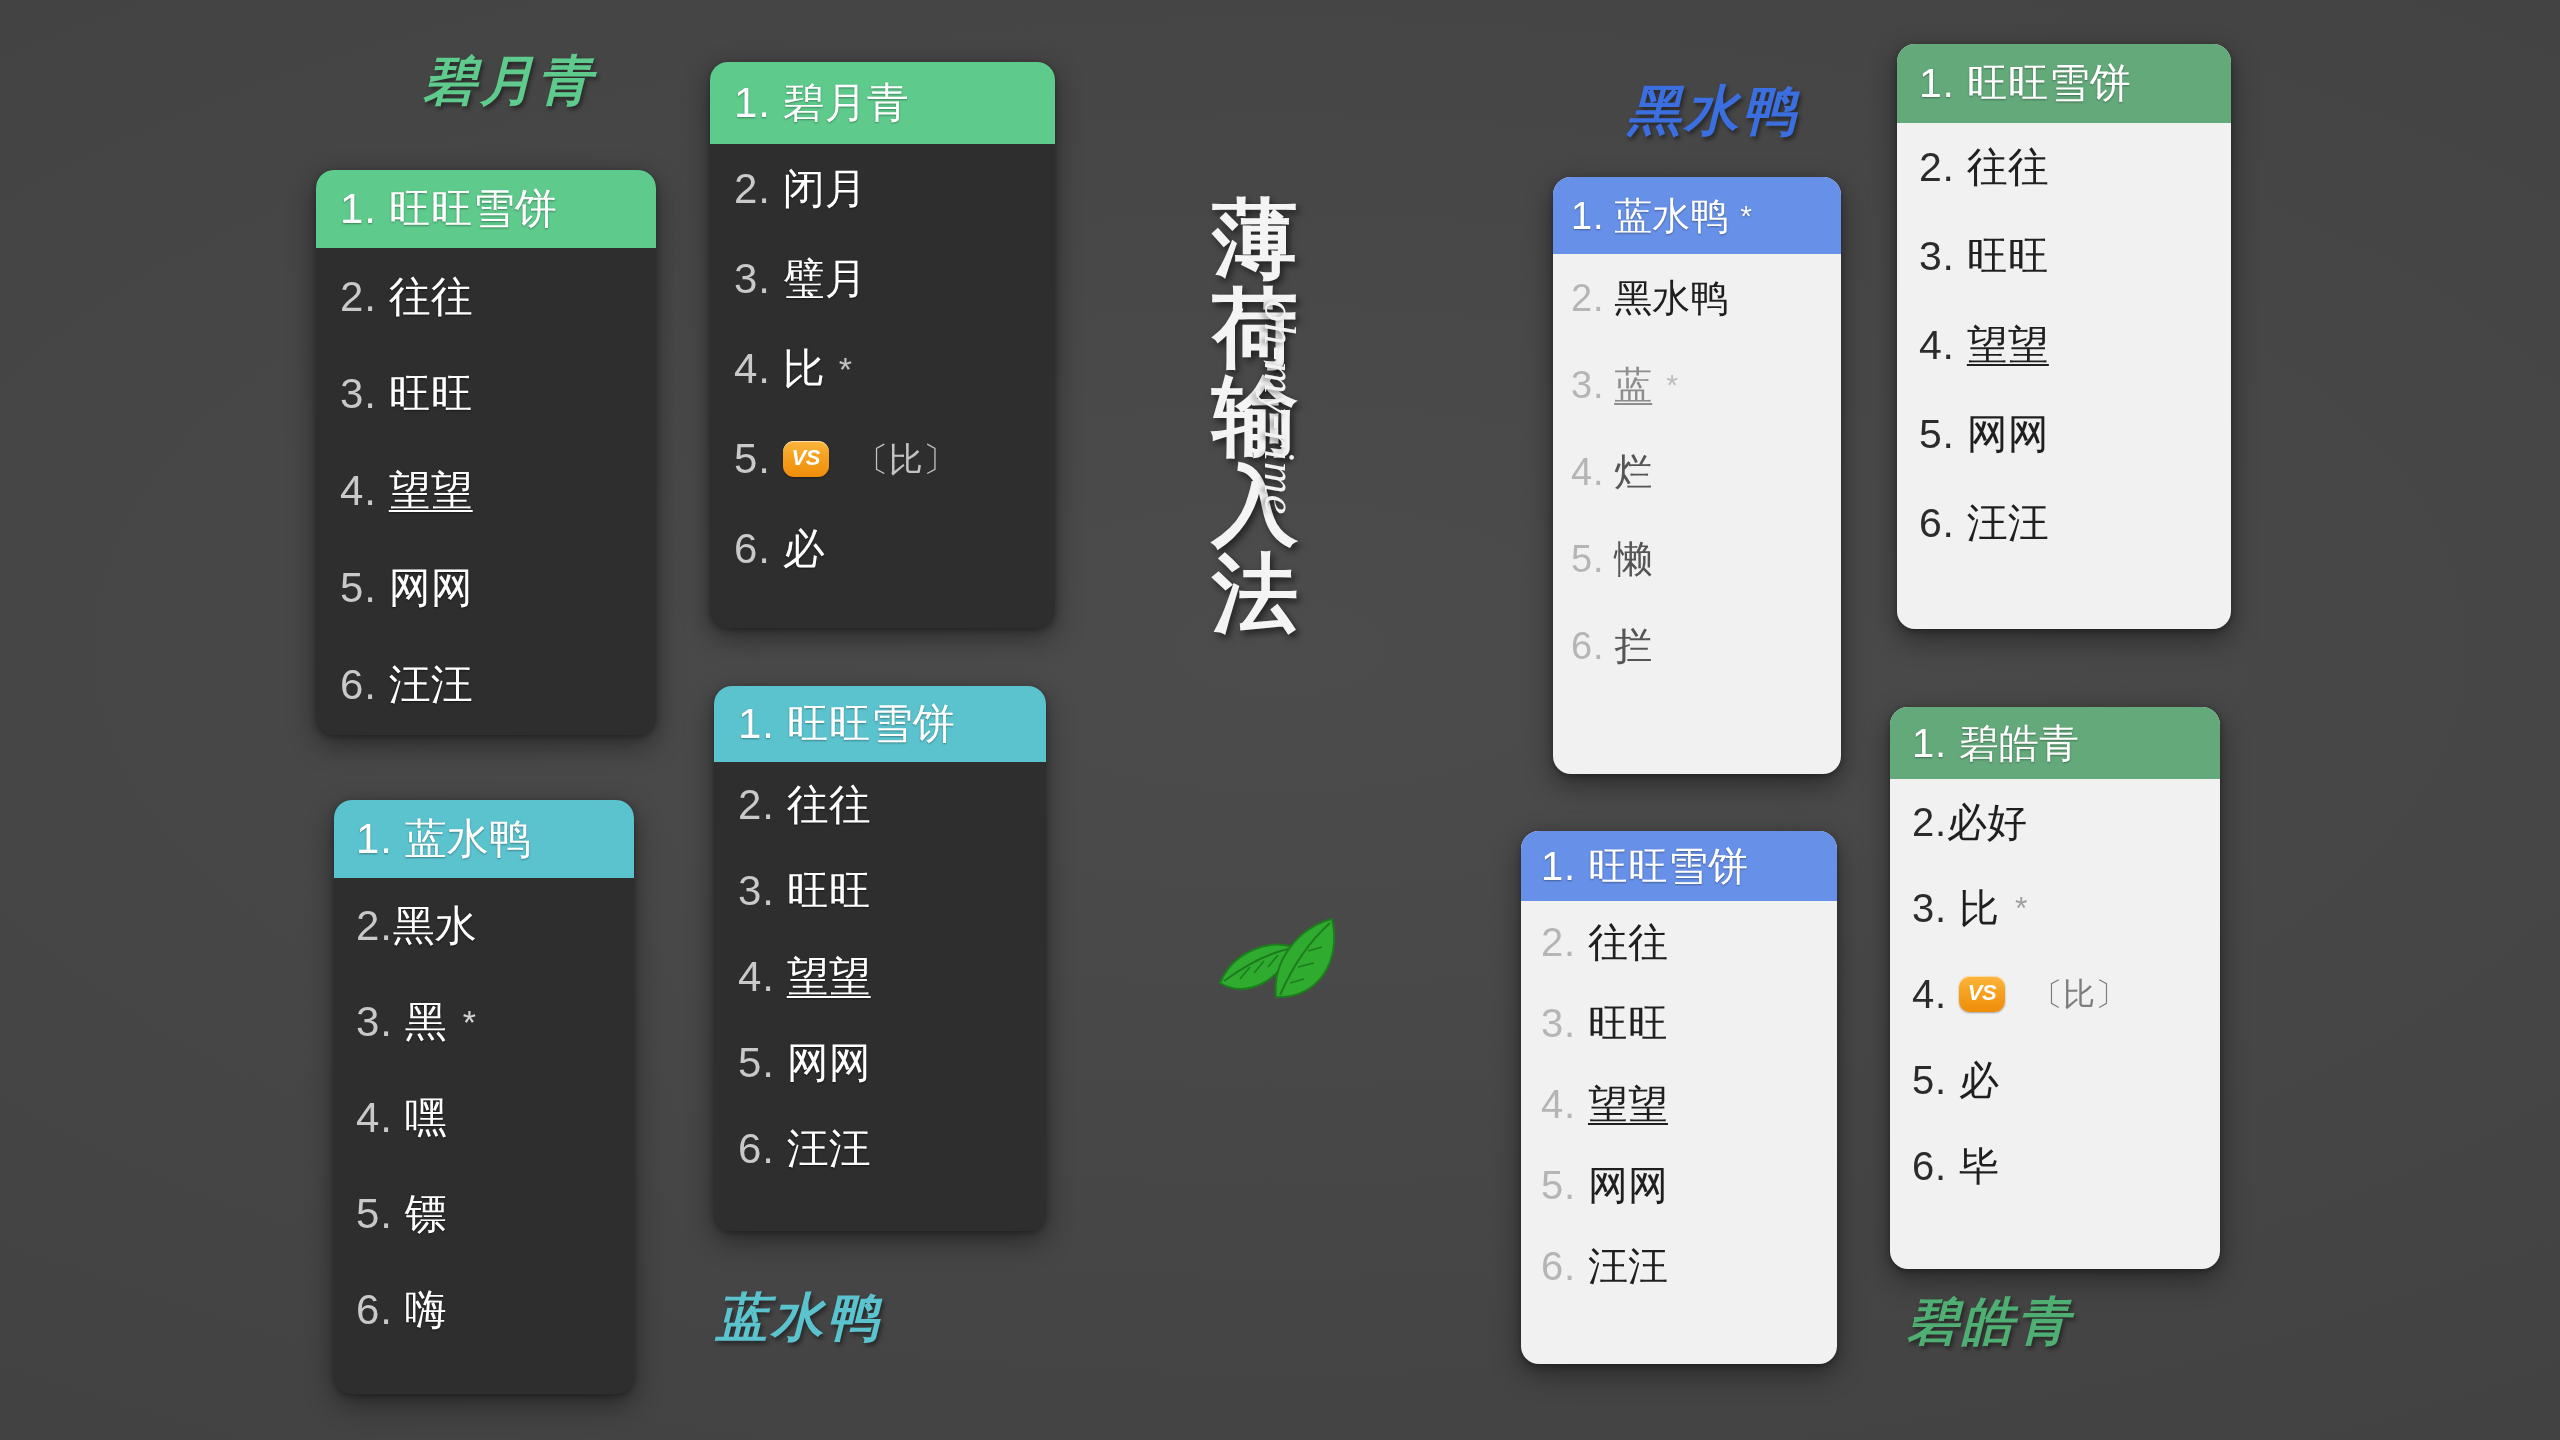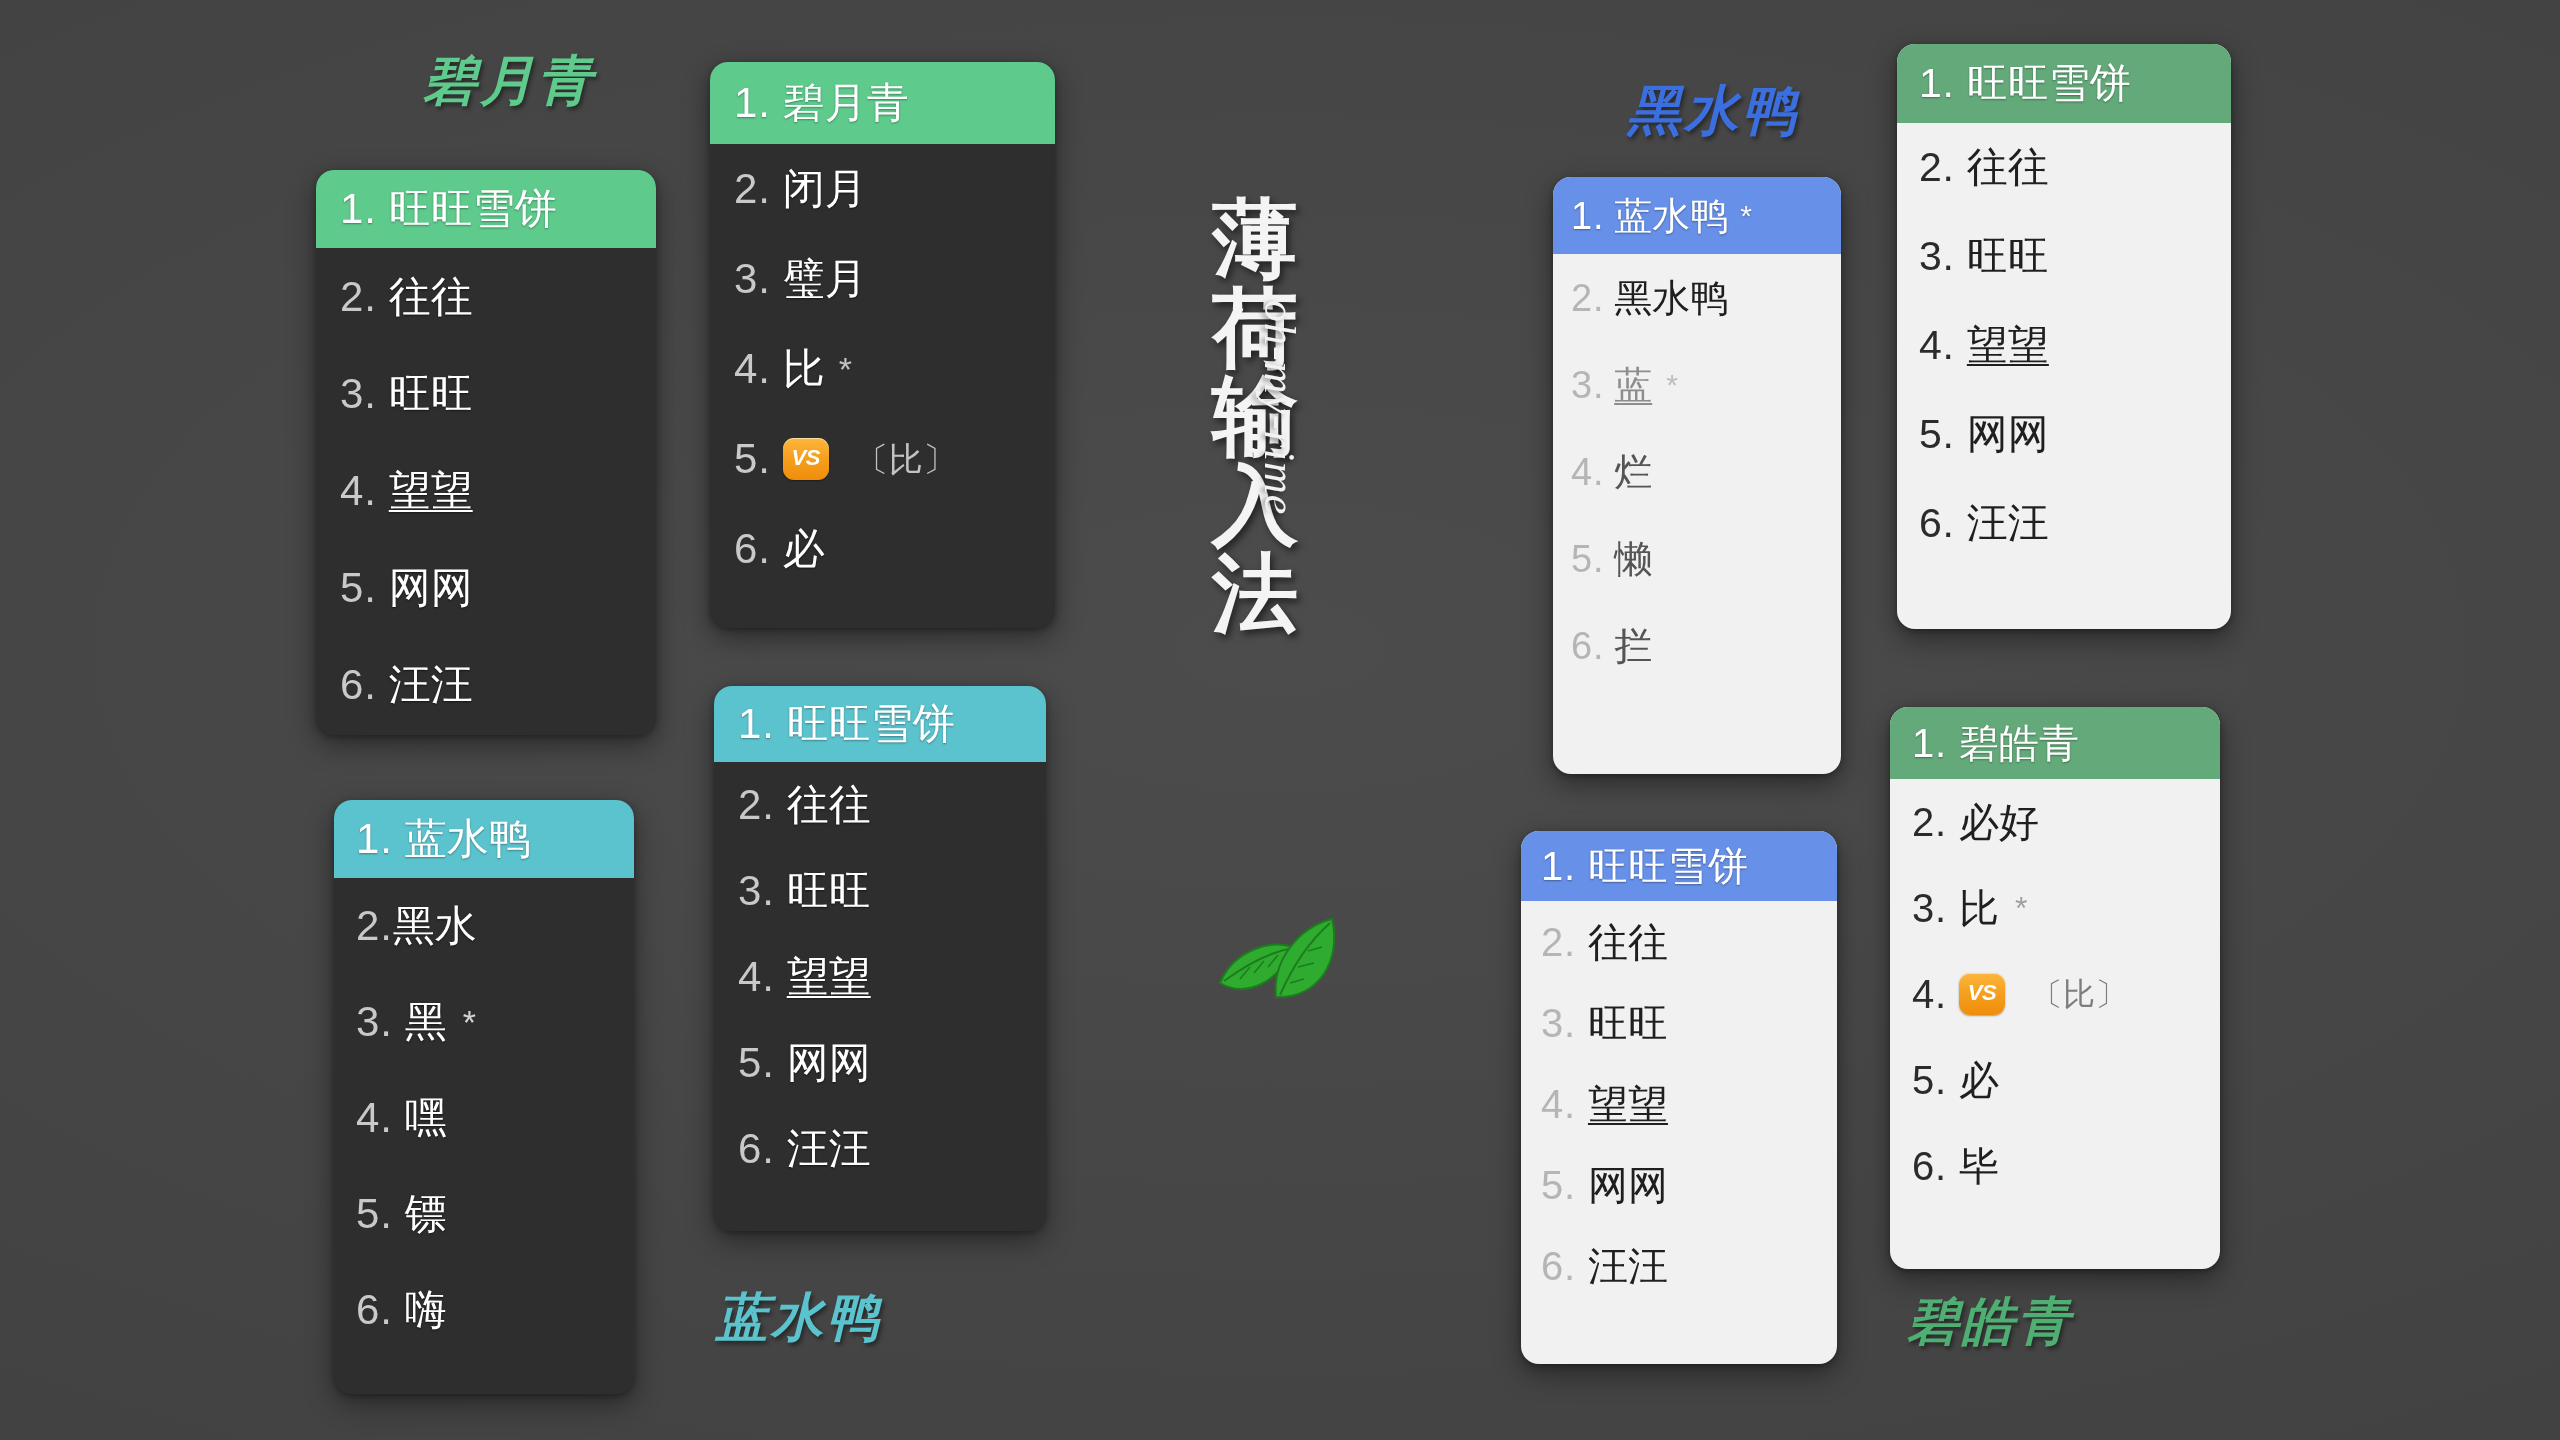--- a/index.html
+++ b/index.html
@@ -64,21 +64,21 @@
   }
 
   
   .uline { text-decoration: underline; text-underline-offset: 5px; text-decoration-thickness: 2px; }
 
   
   .vs {
     display: inline-flex;
     align-items: center;
     justify-content: center;
-    width: 46px; height: 42px;
+    width: 46px; height: 36px;
     border-radius: 11px;
     background: linear-gradient(180deg,#fcb63c 0%, #f5a01f 48%, #ef8d0a 100%);
     box-shadow: inset 0 1px 0 rgba(255,255,255,.55), 0 1px 2px rgba(0,0,0,.35);
     color: #fff;
     font-weight: bold;
     font-size: 22px;
     font-style: italic;
     letter-spacing: -.5px;
     vertical-align: middle;
   }
@@ -355,21 +355,21 @@
   </div>
 
   <div class="panel theme-light strongidx" style="left:1890px; top:707px; width:330px; height:562px;">
     <div class="rows">
       <div class="row hl" style="background:#63A97A; height:72px; padding:0 20px 0 22px; font-size:40px;">
         <span class="idx">1.</span>
         <span class="cand" style="margin-left:12px;">碧皓青</span>
       </div>
       <div class="row" style="height:86px; padding:0 20px 0 22px; font-size:40px;">
         <span class="idx">2.</span>
-        <span class="cand" style="margin-left:12px;">必好</span>
+        <span class="cand" style="">必好</span>
       </div>
       <div class="row" style="height:86px; padding:0 20px 0 22px; font-size:40px;">
         <span class="idx">3.</span>
         <span class="cand" style="margin-left:12px;">比</span>
         <span class="star" style="margin-left:16px; font-size:32px; color:#999;">*</span>
       </div>
       <div class="row" style="height:86px; padding:0 20px 0 22px; font-size:40px;">
         <span class="idx">4.</span>
         <span class="vs" style="margin-left:12px;">
             <span>VS</span>

